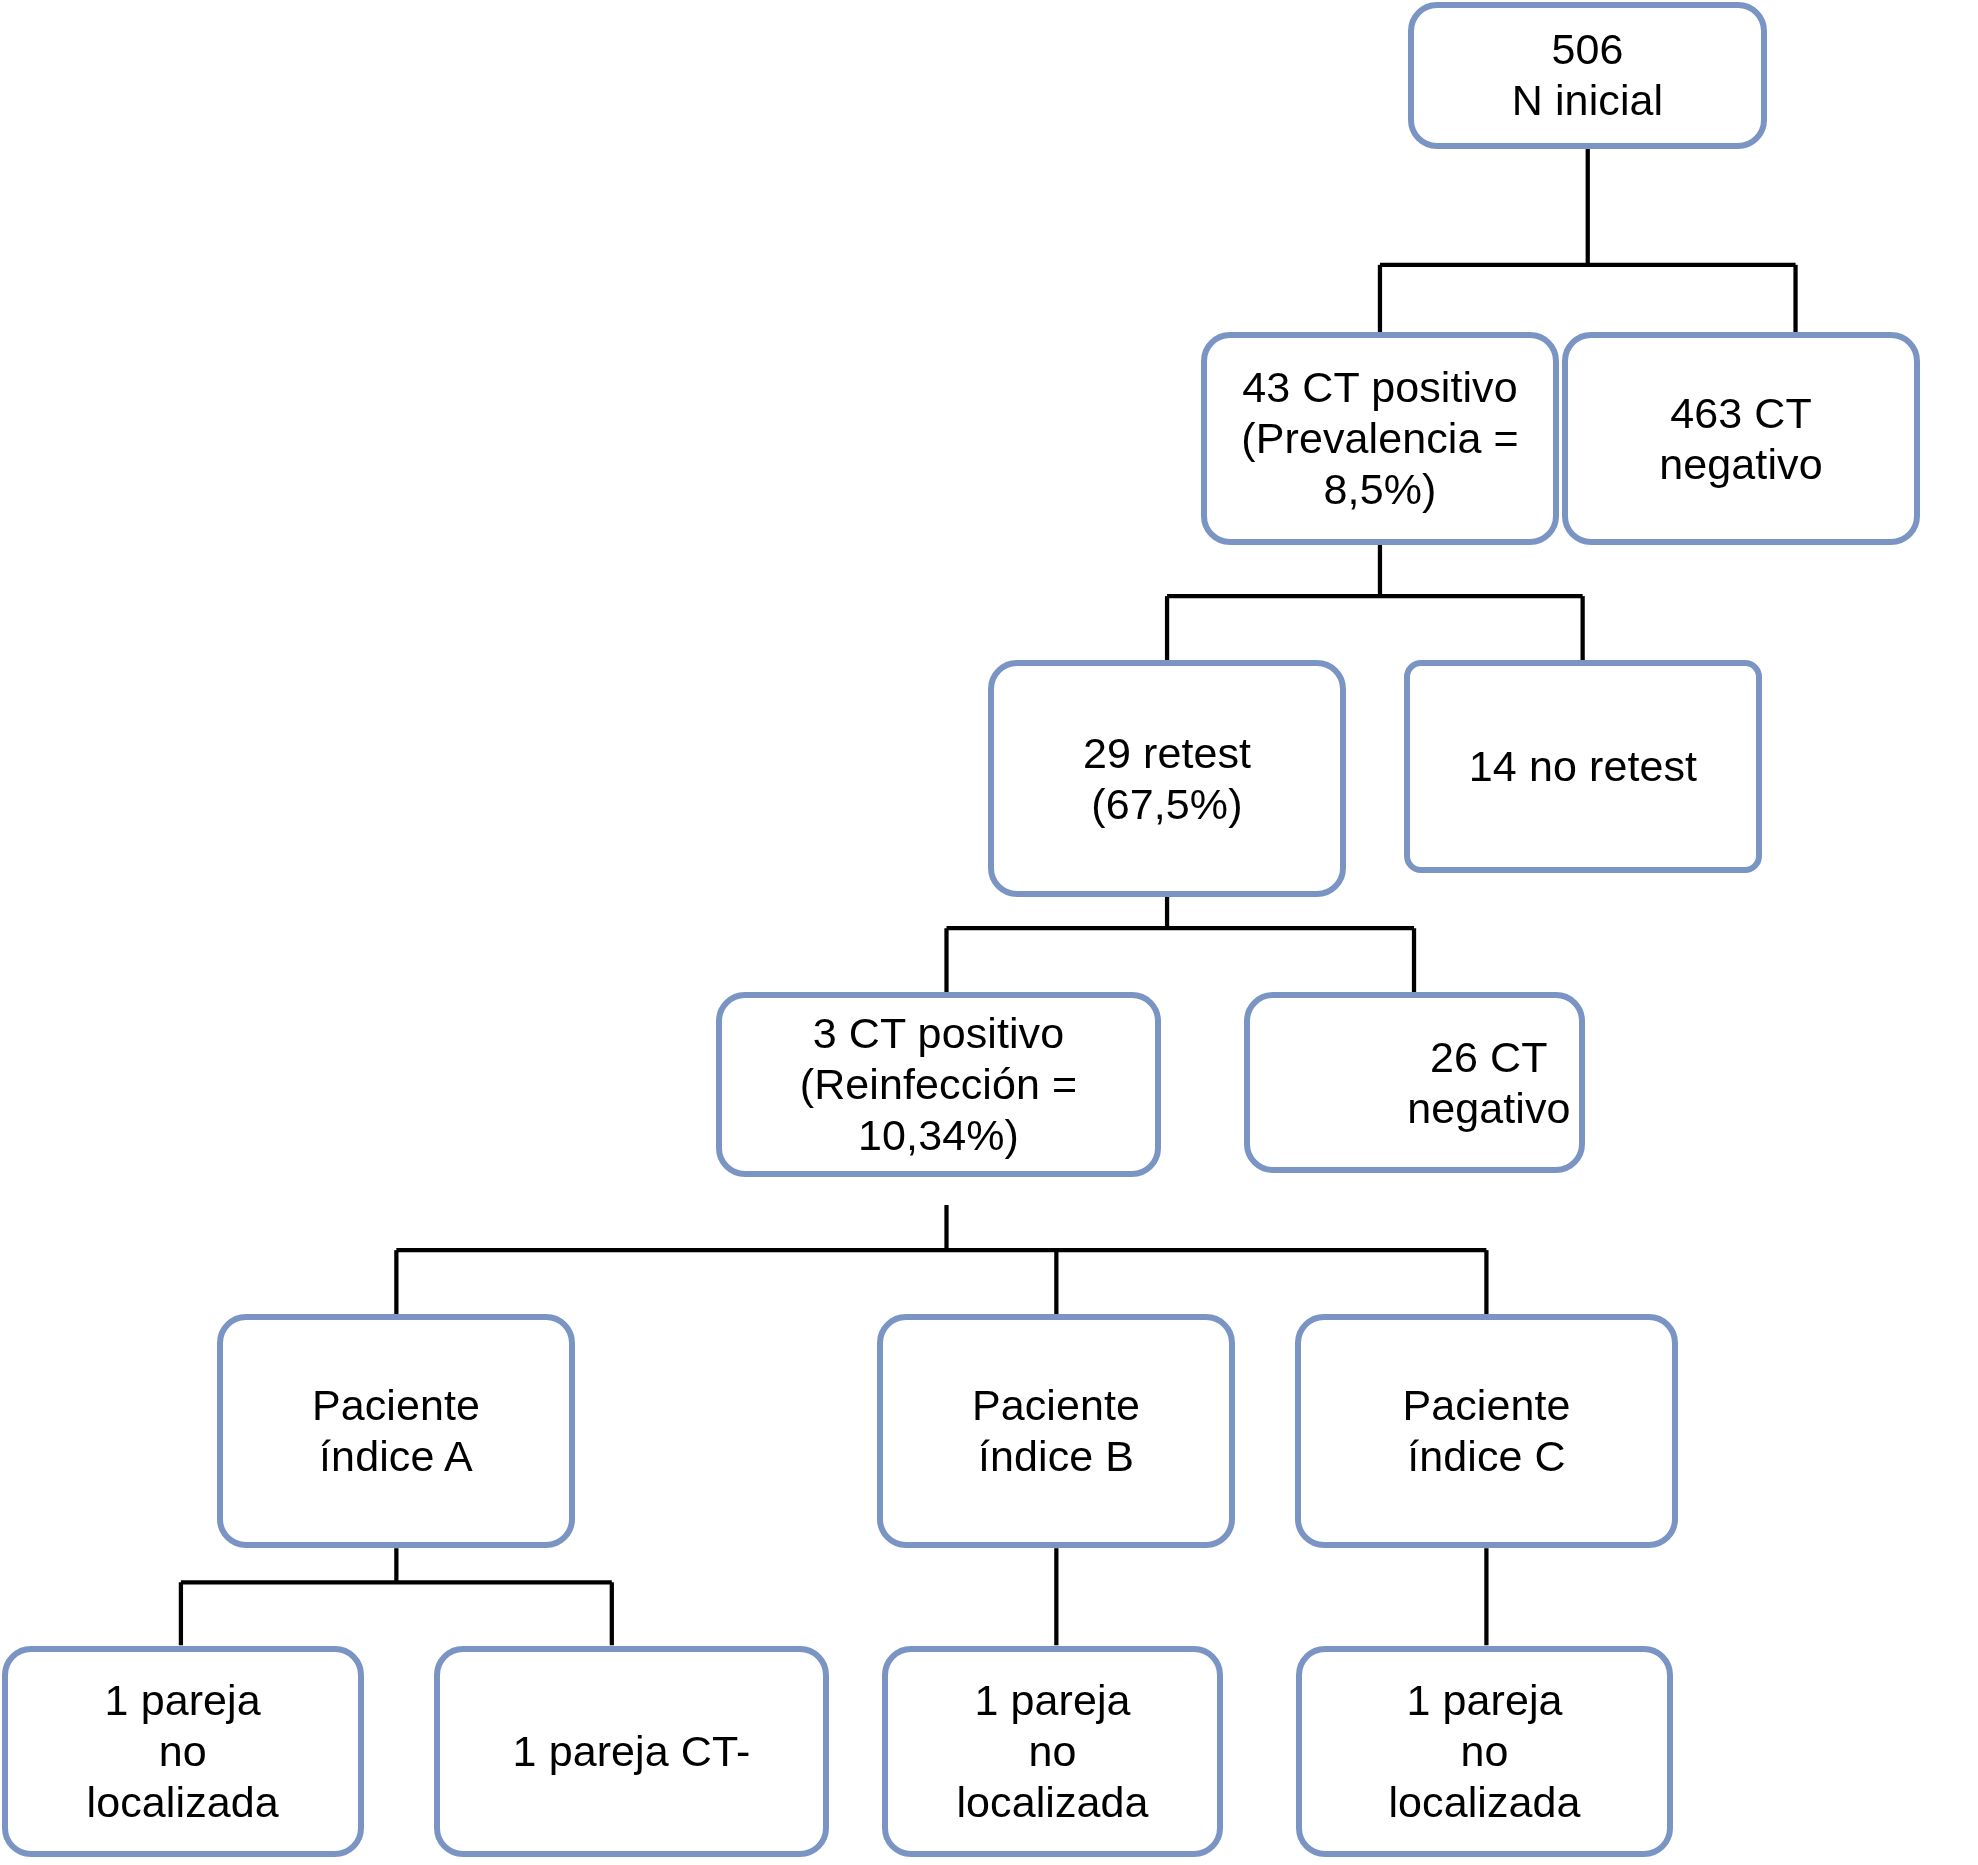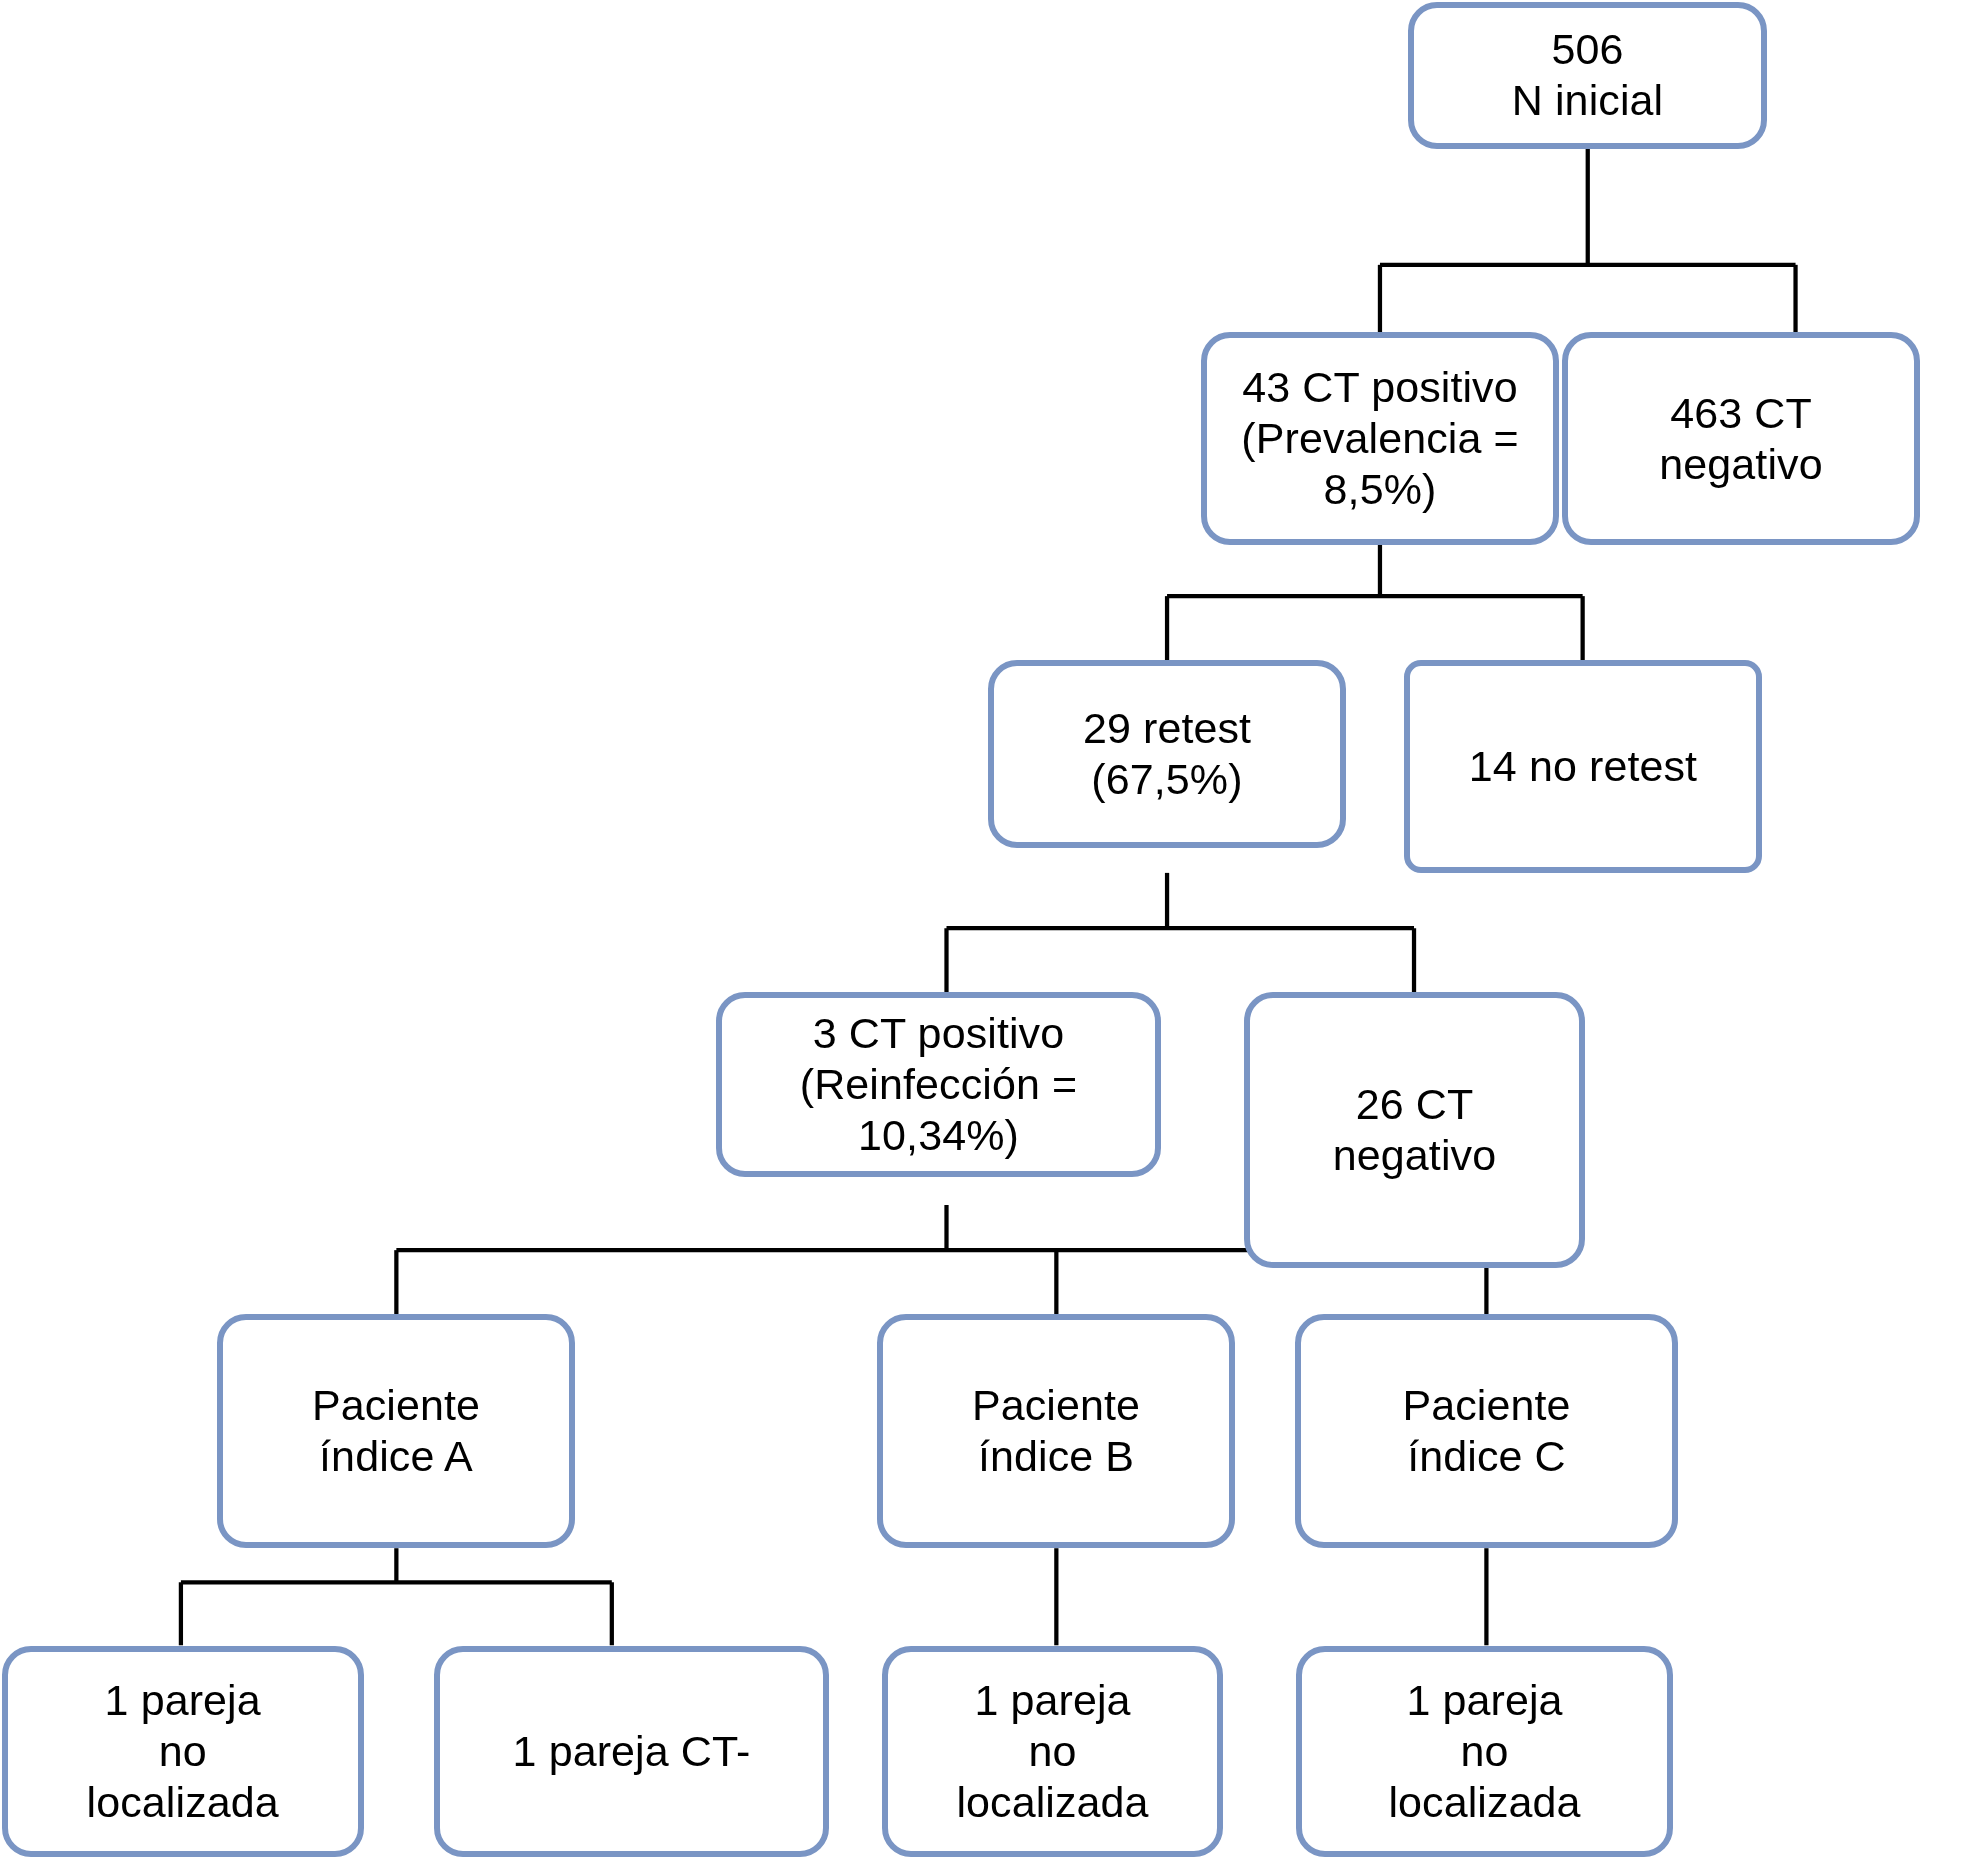--- a/index.html
+++ b/index.html
@@ -83,33 +83,33 @@
       </div>
       <div class="node" style="left: 1201px; top: 332px; width: 358px; height: 213px; align-items: center;">
         <span class="node-label">43 CT positivo
 (Prevalencia =
 8,5%)</span>
       </div>
       <div class="node" style="left: 1562px; top: 332px; width: 358px; height: 213px;">
         <span class="node-label">463 CT
 negativo</span>
       </div>
-      <div class="node" style="left: 988px; top: 660px; width: 358px; height: 188px;">
+      <div class="node" style="left: 988px; top: 660px; width: 358px; height: 237px;">
         <span class="node-label">29 retest
 (67,5%)</span>
       </div>
       <div class="node" style="left: 1404px; top: 660px; width: 358px; height: 213px; border-radius: 17px;">
         <span class="node-label">14 no retest</span>
       </div>
       <div class="node" style="left: 716px; top: 992px; width: 445px; height: 185px;">
         <span class="node-label">3 CT positivo
 (Reinfección =
 10,34%)</span>
       </div>
-      <div class="node" style="left: 1244px; top: 992px; width: 341px; height: 276px;">
+      <div class="node" style="left: 1244px; top: 992px; width: 341px; height: 181px; justify-content: flex-end;">
         <span class="node-label">26 CT
 negativo</span>
       </div>
       <div class="node" style="left: 217px; top: 1314px; width: 358px; height: 234px;">
         <span class="node-label">Paciente
 índice A</span>
       </div>
       <div class="node" style="left: 877px; top: 1314px; width: 358px; height: 234px;">
         <span class="node-label">Paciente
 índice B</span>

